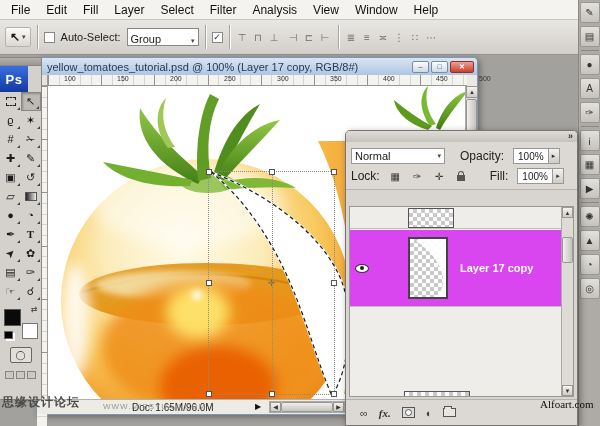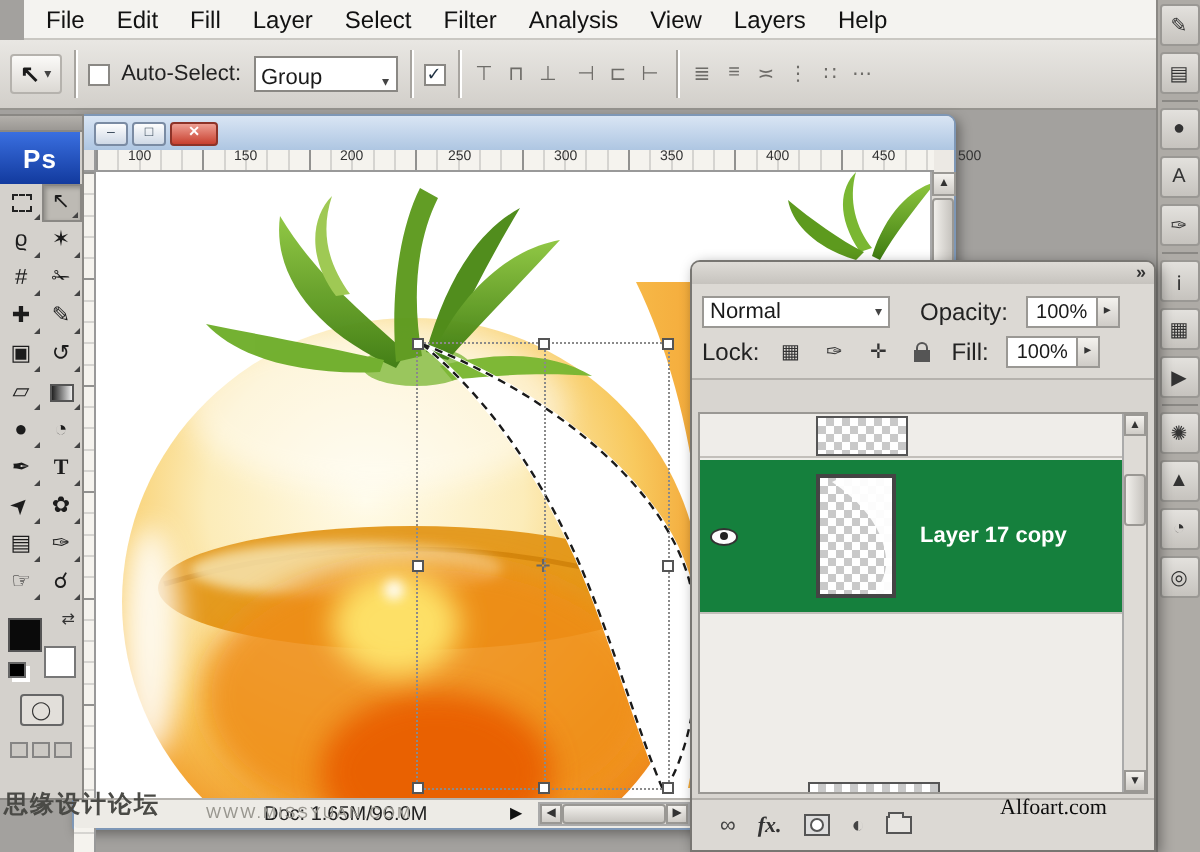--- a/index.html
+++ b/index.html
@@ -1,39 +1,39 @@
 <!DOCTYPE html>
 <html><head>
 <meta charset="utf-8">
 <style>
   *{box-sizing:border-box;margin:0;padding:0}
   html,body{width:600px;height:426px}
   body{position:relative;overflow:hidden;background:#a3a19e;font-family:"Liberation Sans",sans-serif;color:#1a1a1a}
   .abs{position:absolute}
 
   
-  #menubar{left:12px;top:0;width:578px;height:20px;background:#f4f3f0;border-bottom:1px solid #c9c7c2;display:flex;align-items:center;padding:0 4px;gap:2px}
+  #menubar{left:0;top:0;width:578px;height:20px;background:#f4f3f0;border-bottom:1px solid #c9c7c2;display:flex;align-items:center;padding:0 4px;gap:2px}
   .menu-item{font-size:12px;padding:1px 7px;color:#111;cursor:default}
 
   
   #optionsbar{left:0;top:20px;width:578px;height:35px;background:linear-gradient(#e9e7e3,#d2cfca);border-bottom:1px solid #96948f;display:flex;align-items:center;padding:0 5px;gap:6px}
   .ob-sep{width:1px;height:24px;background:#a7a49f;box-shadow:1px 0 0 #fff}
   .ob-tool{display:flex;align-items:center;gap:2px;padding:2px 4px;border:1px solid #b5b2ad;border-radius:2px;background:linear-gradient(#fbfaf8,#dbd8d3)}
   .ob-tool .g{font-size:12px;font-weight:bold}
   .ob-dd{font-size:7px;color:#444}
   .cb{width:11px;height:11px;border:1px solid #8a8884;background:#fff;font-size:9px;line-height:9px;text-align:center;color:#234}
   .ob-label{font-size:11px;color:#222}
   .combo{width:72px;height:18px;border:1px solid #8a8884;background:#fff;display:flex;align-items:flex-end;justify-content:space-between;padding:0 3px;font-size:11px}
   .icon-grp{display:flex;gap:3px}
   .al-ic{font-size:10px;color:#6e6c68;width:13px;text-align:center}
 
   
   #tools{left:0;top:57px;width:42px;height:343px;background:#d4d1cc;border:1px solid #8a8884;border-left:none}
   #tools .grab{height:8px;background:linear-gradient(#b3b0ab,#9b9894);border-bottom:1px solid #8a8884}
-  #ps-logo{width:40px;height:26px;background:linear-gradient(#3a6fe0,#123a9e);color:#fff;font-weight:bold;font-size:13px;display:flex;align-items:center;justify-content:center;letter-spacing:0.5px}
+  #ps-logo{width:28px;height:26px;background:linear-gradient(#3a6fe0,#123a9e);color:#fff;font-weight:bold;font-size:13px;display:flex;align-items:center;justify-content:center;letter-spacing:0.5px}
   .tool-grid{display:grid;grid-template-columns:20px 20px;justify-content:center}
   .tool{width:20px;height:19px;display:flex;align-items:center;justify-content:center;position:relative}
   .tool::after{content:"";position:absolute;right:1px;bottom:1px;border-left:3px solid transparent;border-bottom:3px solid #444}
   .tool.sel{background:#bdbab4;border:1px solid #8a8884;box-shadow:inset 1px 1px 2px rgba(0,0,0,.25)}
   .tg{font-size:11px;color:#1c1c1c;line-height:1}
   .marquee-box{width:10px;height:9px;border:1px dashed #222}
   .grad-box{width:12px;height:9px;border:1px solid #555;background:linear-gradient(90deg,#222,#eee)}
   .rot45{display:inline-block;transform:rotate(-45deg)}
   #swatches{position:relative;width:34px;height:32px;margin:6px auto 0}
   #sw-bg{position:absolute;right:0;bottom:0;width:16px;height:16px;background:#fff;border:1px solid #777}
@@ -96,21 +96,21 @@
   .padlock{display:inline-block;width:8px;height:6px;background:#555;position:relative;margin:4px 2px 0}
   .padlock::before{content:"";position:absolute;left:1px;top:-4px;width:4px;height:3px;border:1px solid #555;border-bottom:none;border-radius:3px 3px 0 0}
 
   #lp-list{position:absolute;left:3px;right:3px;top:75px;bottom:28px;background:#efede9;border:1px solid #9a9894;overflow:hidden}
   .lrow{position:absolute;left:0;right:12px;border-bottom:1px solid #c2bfba;display:flex;align-items:center}
   .eye-cell{width:24px;display:flex;justify-content:center}
   .eye{width:14px;height:9px;border:1px solid #333;border-radius:50%;position:relative;background:#fdfdfd}
   .eye::after{content:"";position:absolute;left:4px;top:1.5px;width:4px;height:4px;border-radius:50%;background:#222}
   .checker{background-color:#fff;background-image:linear-gradient(45deg,#c9c9c9 25%,transparent 25%,transparent 75%,#c9c9c9 75%),linear-gradient(45deg,#c9c9c9 25%,transparent 25%,transparent 75%,#c9c9c9 75%);background-size:8px 8px;background-position:0 0,4px 4px}
   .thumb{border:1px solid #555;position:relative;overflow:hidden}
-  #row-sel{background:#15803d}
+  #row-sel{background:#d946ef}
   #row-sel .name{color:#fff;font-weight:bold;font-size:11px}
   .name{font-size:10.5px;color:#1a1a1a;margin-left:12px}
   .fx-tag{font-style:italic;font-weight:bold;font-size:10px;color:#222;margin-left:8px;font-family:"Liberation Serif",serif}
   .exp{font-size:8px;color:#333;margin-left:4px}
   #lp-scroll{position:absolute;right:0;top:0;bottom:0;width:12px;background:#dedbd6;border-left:1px solid #aaa}
   #lp-thumbbar{position:absolute;left:0;top:30px;width:11px;height:26px;background:linear-gradient(90deg,#f1efeb,#c6c3be);border:1px solid #9a9894;border-radius:2px}
   #lp-footer{position:absolute;left:0;right:0;bottom:0;height:26px;background:#dcd9d4;border-top:1px solid #b5b2ad;display:flex;align-items:center;gap:11px;padding:0 14px}
   .ft-ic{font-size:11px;color:#444}
   .ft-fx{font-style:italic;font-weight:bold;font-size:11px;font-family:"Liberation Serif",serif;color:#333}
   .mask-ic{width:13px;height:11px;border:1px solid #555;background:#ddd;display:flex;align-items:center;justify-content:center}
@@ -119,36 +119,36 @@
   .folder-ic::before{content:"";position:absolute;left:0;top:-3px;width:6px;height:2px;border:1px solid #555;border-bottom:none;background:#e8e6e2}
 
   
   #dock{left:578px;top:0;width:22px;height:426px;background:#aeaba6;border-left:1px solid #8a8884;display:flex;flex-direction:column;align-items:center;padding-top:2px;gap:3px}
   .dock-btn{width:20px;height:21px;background:linear-gradient(#e3e1dd,#c6c3be);border:1px solid #9a9894;border-radius:2px;display:flex;align-items:center;justify-content:center;font-size:10px;color:#333}
   .dock-sep{width:18px;height:1px;background:#8a8884}
 
   
   #wm-forum{left:2px;top:394px;font-size:12px;font-weight:bold;color:#4a4a46;letter-spacing:1px;z-index:60}
   #wm-site{left:103px;top:402px;font-size:8px;color:#98968f;letter-spacing:1px;z-index:60}
-  #wm-alfoart{left:500px;top:398px;font-size:11px;color:#0c0c0c;z-index:60;font-family:"Liberation Serif",serif}
+  #wm-alfoart{left:540px;top:398px;font-size:11px;color:#0c0c0c;z-index:60;font-family:"Liberation Serif",serif}
   .z50{z-index:50}
 </style>
 </head>
 <body>
 
 <div id="menubar" class="abs">
   <span class="menu-item">File</span>
   <span class="menu-item">Edit</span>
   <span class="menu-item">Fill</span>
   <span class="menu-item">Layer</span>
   <span class="menu-item">Select</span>
   <span class="menu-item">Filter</span>
   <span class="menu-item">Analysis</span>
   <span class="menu-item">View</span>
-  <span class="menu-item">Layers</span>
+  <span class="menu-item">Window</span>
   <span class="menu-item">Help</span>
 </div>
 
 <div id="optionsbar" class="abs">
   <div class="ob-tool">
     <span class="g">↖</span>
     <span class="ob-dd">▾</span>
   </div>
   <div class="ob-sep"></div>
   <span class="cb"></span>
@@ -176,20 +176,21 @@
     <span class="al-ic">≡</span>
     <span class="al-ic">≍</span>
     <span class="al-ic">⋮</span>
     <span class="al-ic">∷</span>
     <span class="al-ic">⋯</span>
   </div>
 </div>
 
 <div id="docwin" class="abs">
   <div id="titlebar">
+    <span id="title-text">yellow_tomatoes_tutorial.psd @ 100% (Layer 17 copy, RGB/8#)</span>
     <span class="wbtns">
       <span class="wbtn">–</span>
       <span class="wbtn">□</span>
       <span class="wbtn close">✕</span>
     </span>
   </div>
   <div id="rcorner"></div>
   <div id="hruler">
     <span class="rlab" style="left:14px">100</span>
     <span class="rlab" style="left:67px">150</span>
@@ -396,21 +397,21 @@
         <span class="v">100%</span>
         <span class="spin">▸</span>
       </div>
     </div>
     <div class="lp-row">
       <span class="small-label">Lock:</span>
       <span class="lock-ic">▦</span>
       <span class="lock-ic">✑</span>
       <span class="lock-ic">✛</span>
       <span class="padlock"></span>
-      <span class="small-label" style="margin-left:0">Fill:</span>
+      <span class="small-label" style="margin-left:14px">Fill:</span>
       <div class="val-box">
         <span class="v">100%</span>
         <span class="spin">▸</span>
       </div>
     </div>
   </div>
 
   <div id="lp-list">
 
     <div class="lrow" style="top:0;height:22px">

